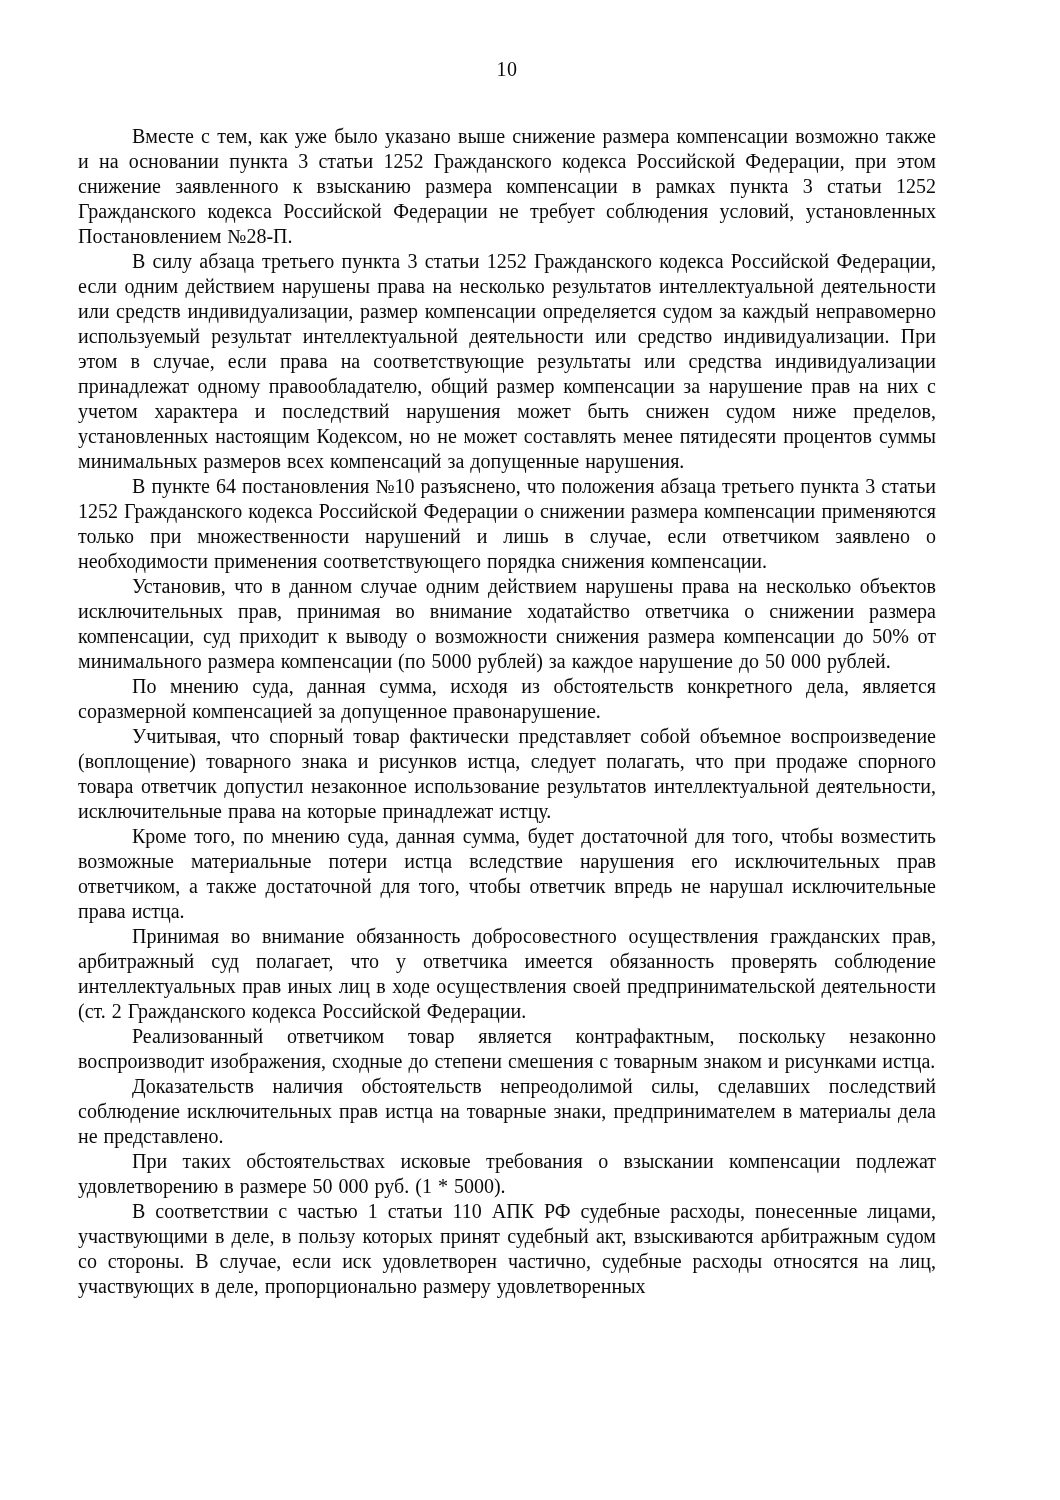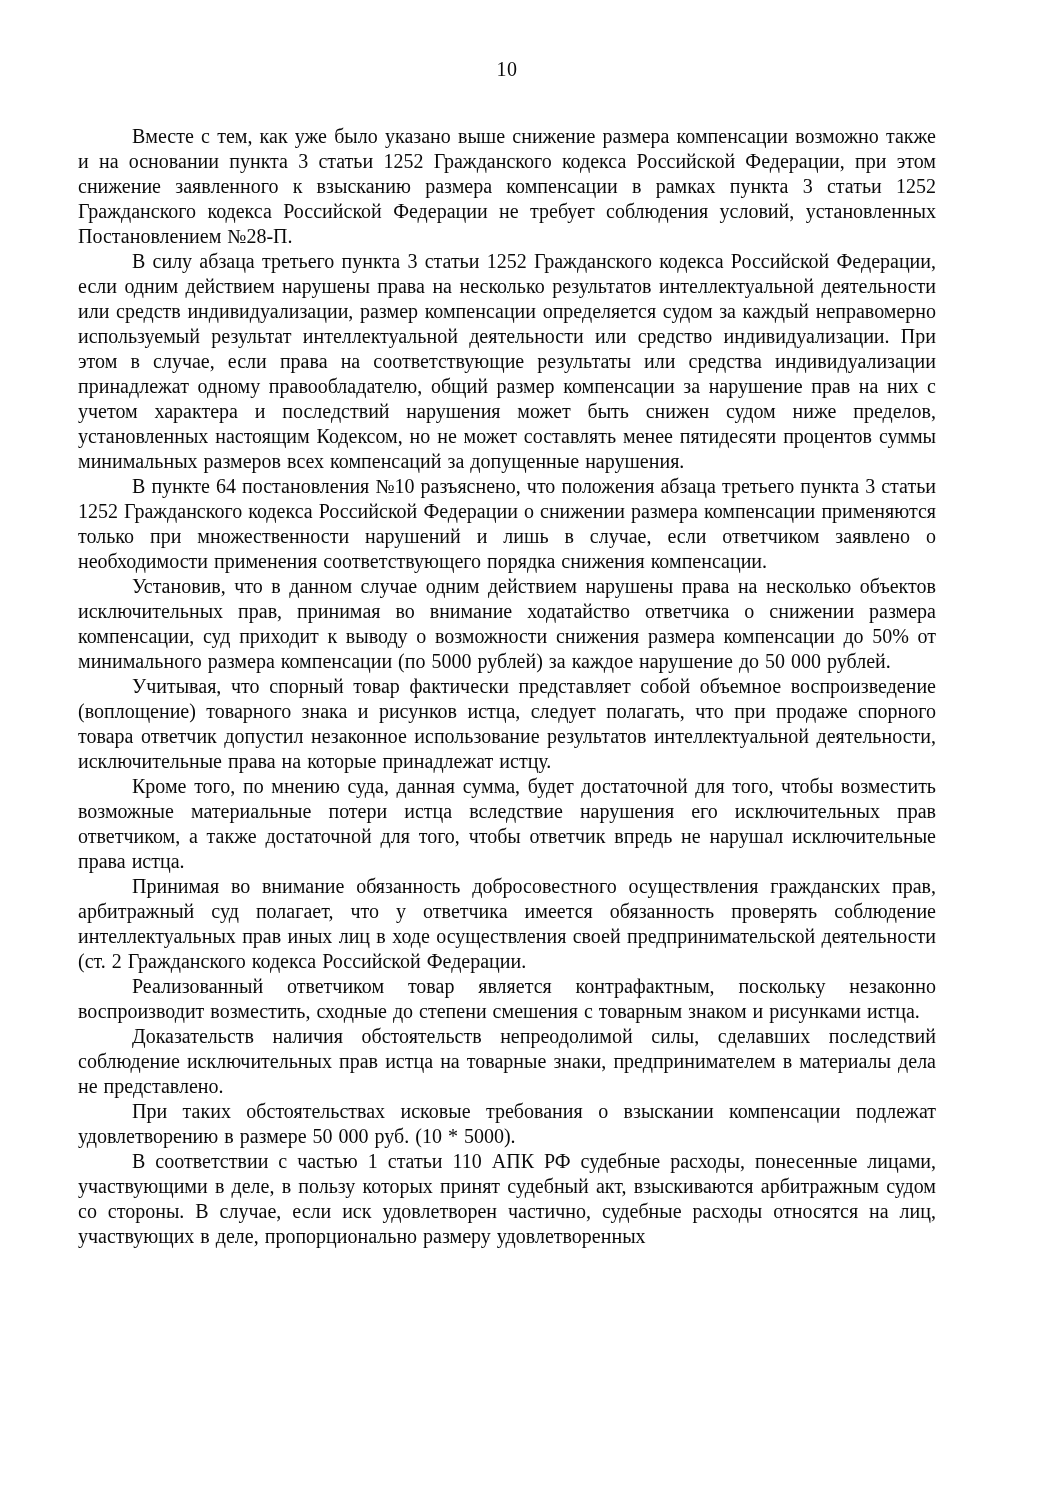--- a/index.html
+++ b/index.html
@@ -37,21 +37,22 @@
 </head>
 <body>
 
 <div class="page">
   <div class="page-number">10</div>
   <div class="content">
     <p>Вместе с тем, как уже было указано выше снижение размера компенсации возможно также и на основании пункта 3 статьи 1252 Гражданского кодекса Российской Федерации, при этом снижение заявленного к взысканию размера компенсации в рамках пункта 3 статьи 1252 Гражданского кодекса Российской Федерации не требует соблюдения условий, установленных Постановлением №28-П.</p>
     <p>В силу абзаца третьего пункта 3 статьи 1252 Гражданского кодекса Российской Федерации, если одним действием нарушены права на несколько результатов интеллектуальной деятельности или средств индивидуализации, размер компенсации определяется судом за каждый неправомерно используемый результат интеллектуальной деятельности или средство индивидуализации. При этом в случае, если права на соответствующие результаты или средства индивидуализации принадлежат одному правообладателю, общий размер компенсации за нарушение прав на них с учетом характера и последствий нарушения может быть снижен судом ниже пределов, установленных настоящим Кодексом, но не может составлять менее пятидесяти процентов суммы минимальных размеров всех компенсаций за допущенные нарушения.</p>
     <p>В пункте 64 постановления №10 разъяснено, что положения абзаца третьего пункта 3 статьи 1252 Гражданского кодекса Российской Федерации о снижении размера компенсации применяются только при множественности нарушений и лишь в случае, если ответчиком заявлено о необходимости применения соответствующего порядка снижения компенсации.</p>
     <p>Установив, что в данном случае одним действием нарушены права на несколько объектов исключительных прав, принимая во внимание ходатайство ответчика о снижении размера компенсации, суд приходит к выводу о возможности снижения размера компенсации до 50% от минимального размера компенсации (по 5000 рублей) за каждое нарушение до 50 000 рублей.</p>
+    <p>По мнению суда, данная сумма, исходя из обстоятельств конкретного дела, является соразмерной компенсацией за допущенное правонарушение.</p>
     <p>Учитывая, что спорный товар фактически представляет собой объемное воспроизведение (воплощение) товарного знака и рисунков истца, следует полагать, что при продаже спорного товара ответчик допустил незаконное использование результатов интеллектуальной деятельности, исключительные права на которые принадлежат истцу.</p>
     <p>Кроме того, по мнению суда, данная сумма, будет достаточной для того, чтобы возместить возможные материальные потери истца вследствие нарушения его исключительных прав ответчиком, а также достаточной для того, чтобы ответчик впредь не нарушал исключительные права истца.</p>
     <p>Принимая во внимание обязанность добросовестного осуществления гражданских прав, арбитражный суд полагает, что у ответчика имеется обязанность проверять соблюдение интеллектуальных прав иных лиц в ходе осуществления своей предпринимательской деятельности (ст. 2 Гражданского кодекса Российской Федерации.</p>
-    <p>Реализованный ответчиком товар является контрафактным, поскольку незаконно воспроизводит возместить, сходные до степени смешения с товарным знаком и рисунками истца.</p>
+    <p>Реализованный ответчиком товар является контрафактным, поскольку незаконно воспроизводит изображения, сходные до степени смешения с товарным знаком и рисунками истца.</p>
     <p>Доказательств наличия обстоятельств непреодолимой силы, сделавших последствий соблюдение исключительных прав истца на товарные знаки, предпринимателем в материалы дела не представлено.</p>
-    <p>При таких обстоятельствах исковые требования о взыскании компенсации подлежат удовлетворению в размере 50 000 руб. (10 * 5000).</p>
+    <p>При таких обстоятельствах исковые требования о взыскании компенсации подлежат удовлетворению в размере 50 000 руб. (1 * 5000).</p>
     <p>В соответствии с частью 1 статьи 110 АПК РФ судебные расходы, понесенные лицами, участвующими в деле, в пользу которых принят судебный акт, взыскиваются арбитражным судом со стороны. В случае, если иск удовлетворен частично, судебные расходы относятся на лиц, участвующих в деле, пропорционально размеру удовлетворенных</p>
   </div>
 </div>
 
 </body></html>

